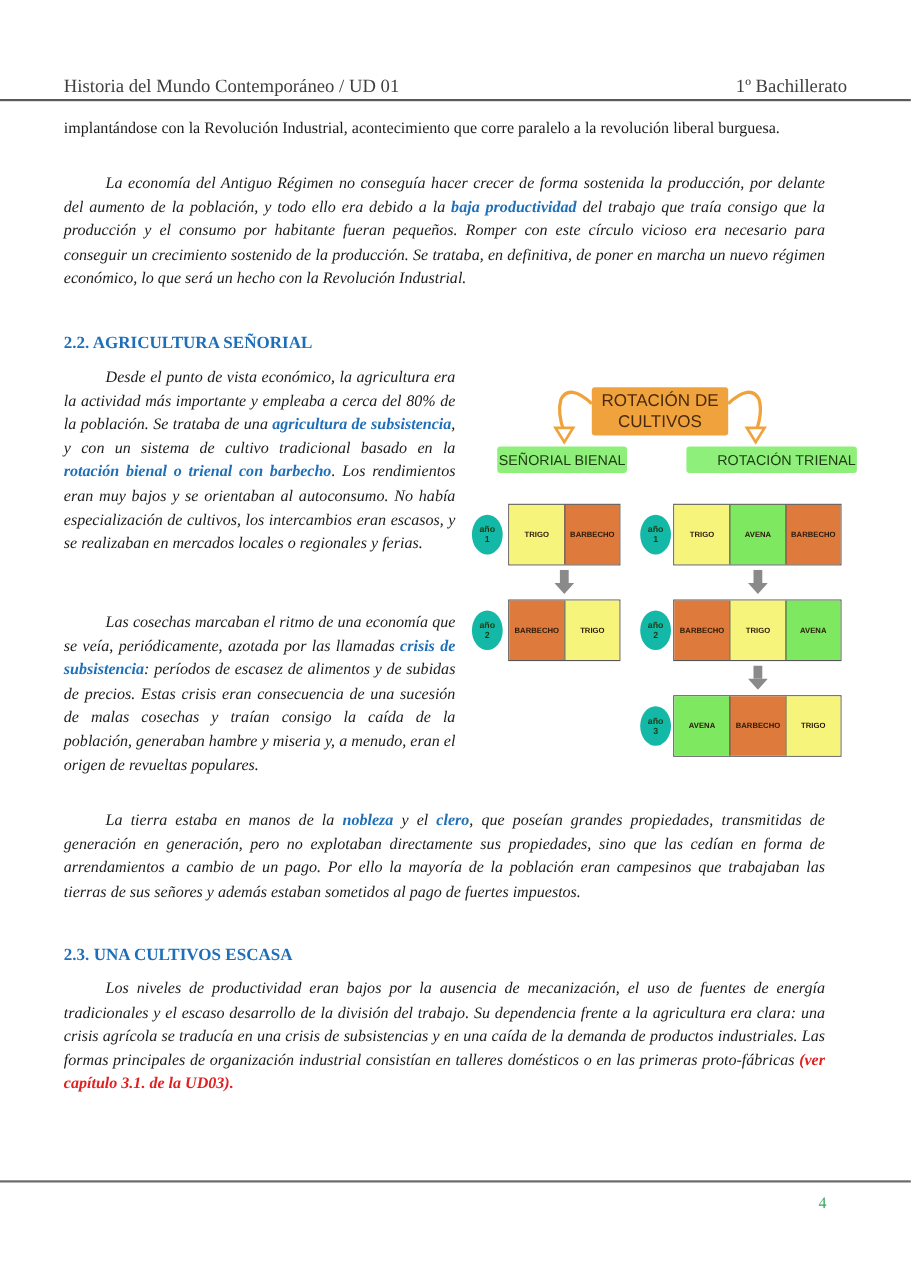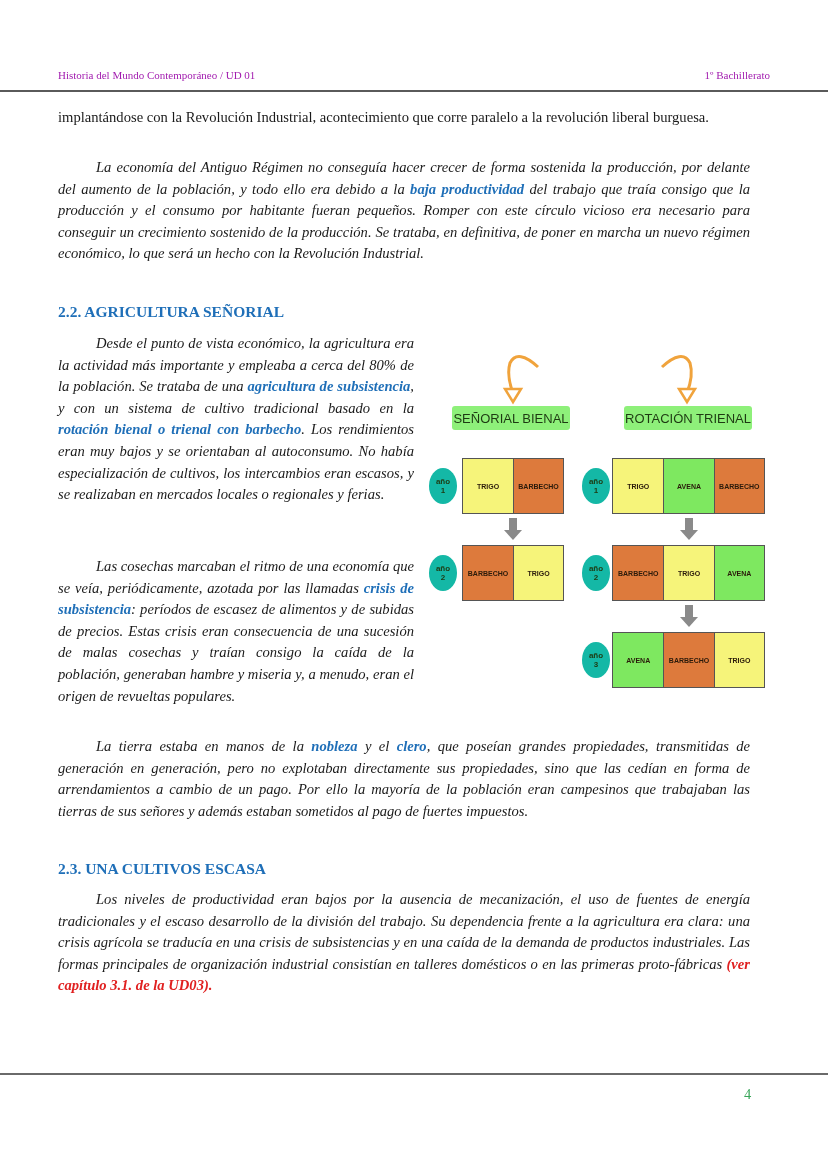--- a/index.html
+++ b/index.html
@@ -1,19 +1,19 @@
 <!DOCTYPE html>
 <html><head>
 <meta charset="utf-8">
 <style>
   html, body { margin: 0; padding: 0; background: #ffffff; }
   body { width: 828px; height: 1171px; position: relative; overflow: hidden;
          font-family: "Liberation Serif", serif; color: #1a1a1a; }
   .header { position: absolute; left: 58px; right: 58px; top: 69px; height: 20px;
-            font-size: 11px; color: #a21caf; }
+            font-size: 17px; color: #404040; }
   .header .left { position: absolute; left: 0; top: 0; }
   .header .right { position: absolute; right: 0; top: 0; }
   .hrule-top { position: absolute; left: 0; right: 0; top: 90px; height: 2px; background: #5a5a5a; }
   .hrule-bot { position: absolute; left: 0; right: 0; top: 1073px; height: 2px; background: #6a6a6a; }
   .page-num { position: absolute; left: 744px; top: 1086px; font-size: 14.5px; color: #3aa65a; }
 
   .p { position: absolute; left: 58px; width: 692px; font-size: 14.6px; line-height: 21.6px;
        text-align: justify; margin: 0; }
   .p.indent { text-indent: 38px; font-style: italic; }
   .p.narrow { width: 356px; }
@@ -64,22 +64,26 @@
 
 <p class="p indent" style="top:736px;"><span>La tierra estaba en manos de la </span><span class="kw">nobleza</span><span> y el </span><span class="kw">clero</span><span>, que poseían grandes propiedades, transmitidas de generación en generación, pero no explotaban directamente sus propiedades, sino que las cedían en forma de arrendamientos a cambio de un pago. Por ello la mayoría de la población eran campesinos que trabajaban las tierras de sus señores y además estaban sometidos al pago de fuertes impuestos.</span></p>
 
 <div class="diagram">
   <svg style="position:absolute;left:0;top:0;" width="350" height="70">
     <path d="M113 22 C 100 10, 90 8, 85 18 C 82 28, 85 40, 88 48" stroke="#f0a33c" stroke-width="3" fill="none"></path>
     <polygon points="80,44 96,44 88,57" fill="#ffffff" stroke="#f0a33c" stroke-width="2.5"></polygon>
     <path d="M237 22 C 250 10, 260 8, 265 18 C 268 28, 265 40, 262 48" stroke="#f0a33c" stroke-width="3" fill="none"></path>
     <polygon points="254,44 270,44 262,57" fill="#ffffff" stroke="#f0a33c" stroke-width="2.5"></polygon>
   </svg>
+  <div class="title-box">
+    <span>ROTACIÓN DE</span>
+    <span>CULTIVOS</span>
+  </div>
   <div class="label-box" style="left:27px;width:118px;">SEÑORIAL BIENAL</div>
-  <div class="label-box" style="left:199px;width:128px;">ROTACIÓN TRIENAL</div>
+  <div class="label-box" style="left:199px;width:128px;padding-left:27px;">ROTACIÓN TRIENAL</div>
 
   <div class="year" style="left:4px;top:123px;">
     <span>año</span>
       <span>1</span>
   </div>
   <div class="row" style="left:37px;top:113px;width:102px;">
     <div class="cell c-yellow" style="width:50%;">TRIGO</div>
     <div class="cell c-orange" style="width:50%;">BARBECHO</div>
   </div>
   <svg class="down" style="left:79px;top:173px;" viewBox="0 0 18 22">

